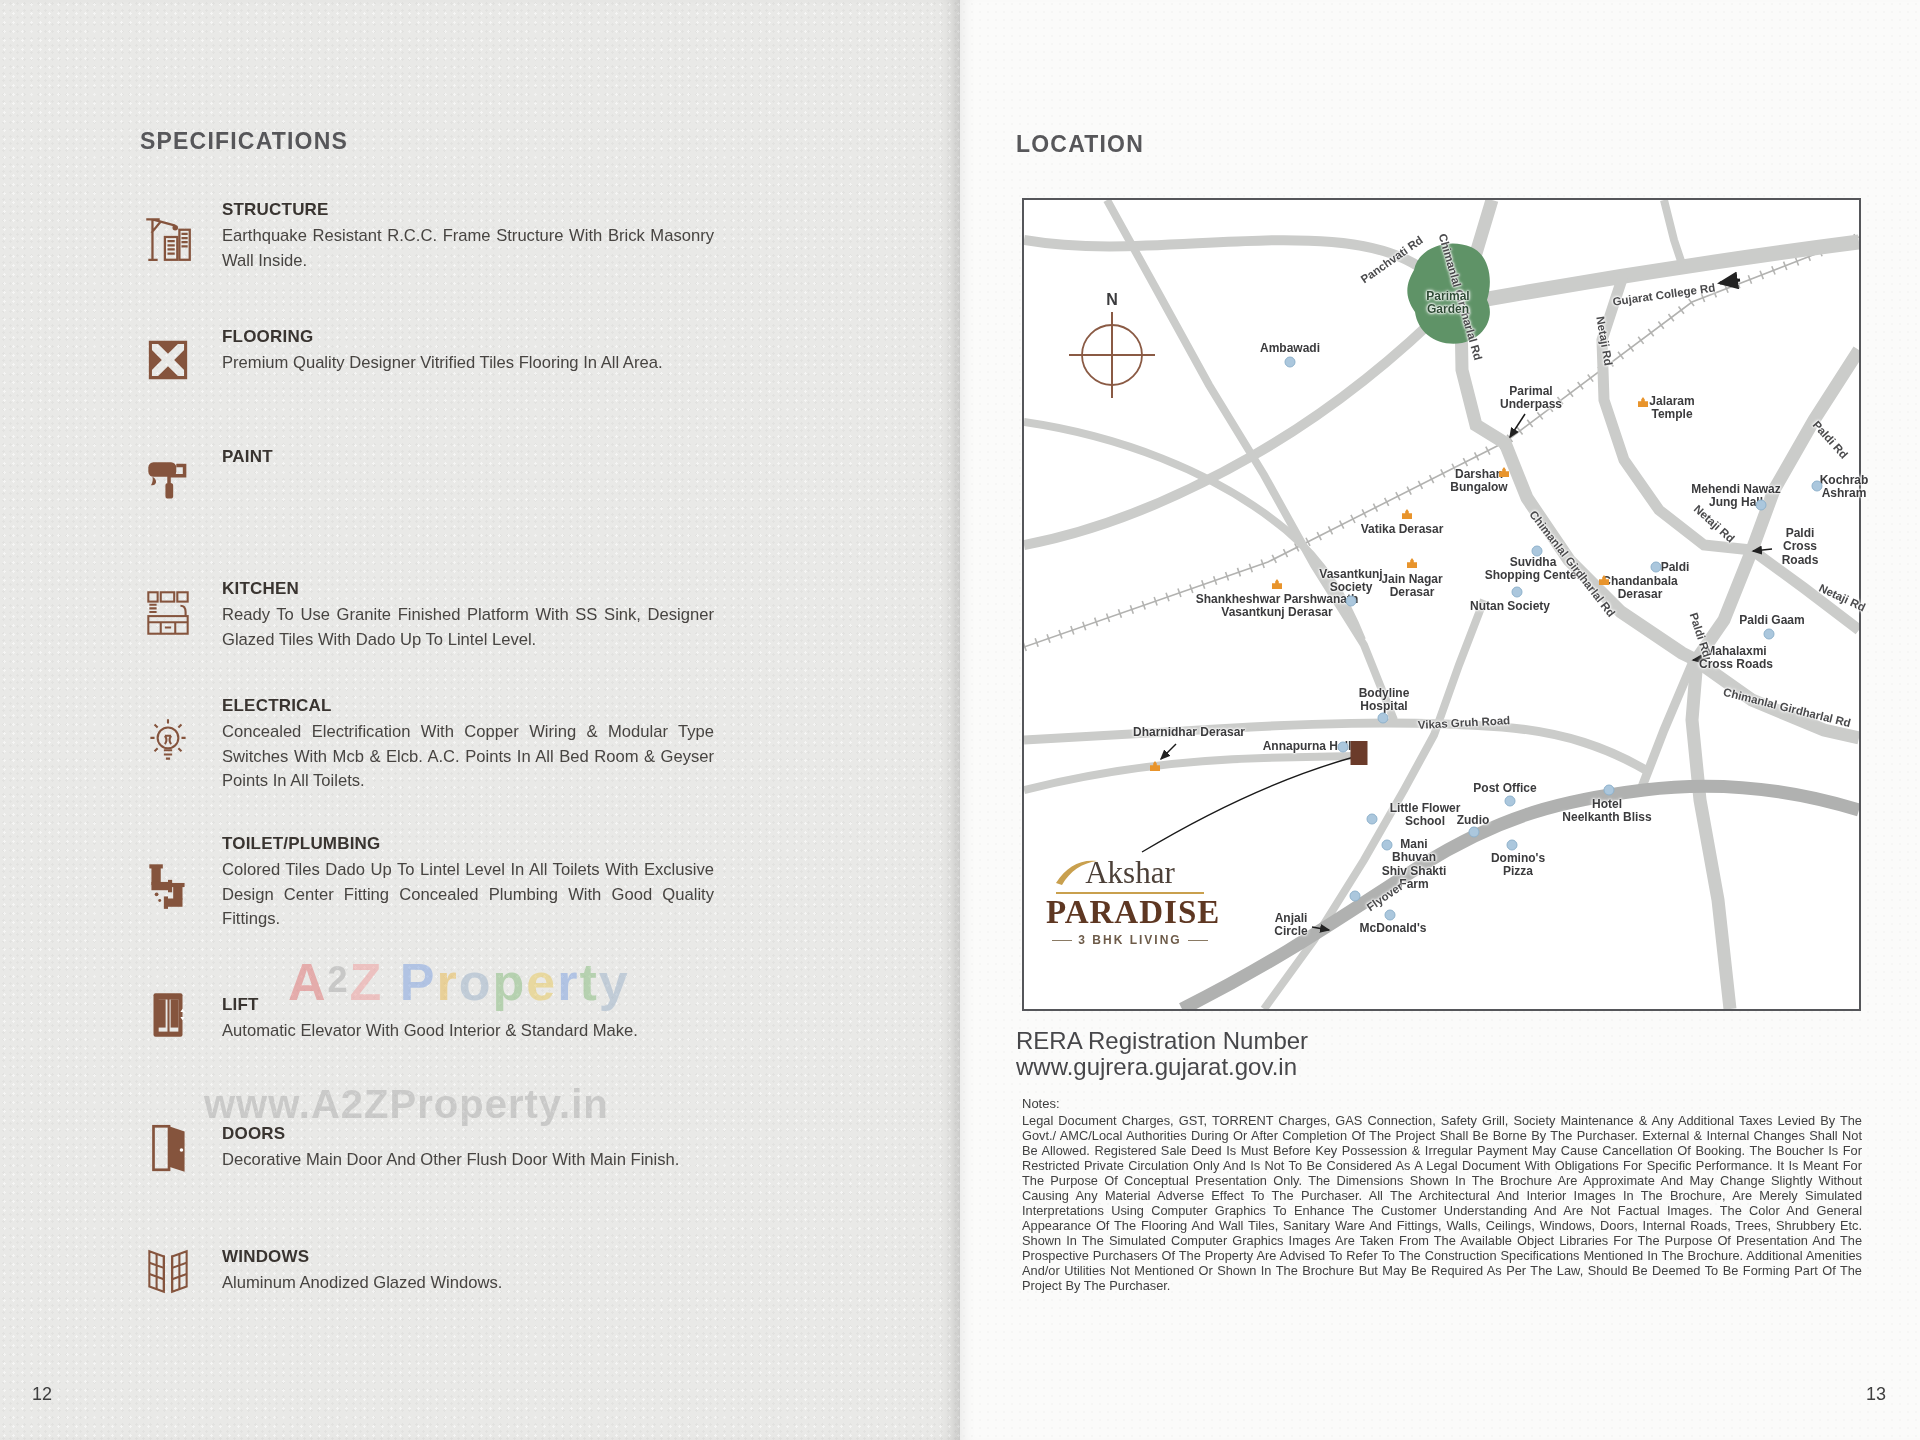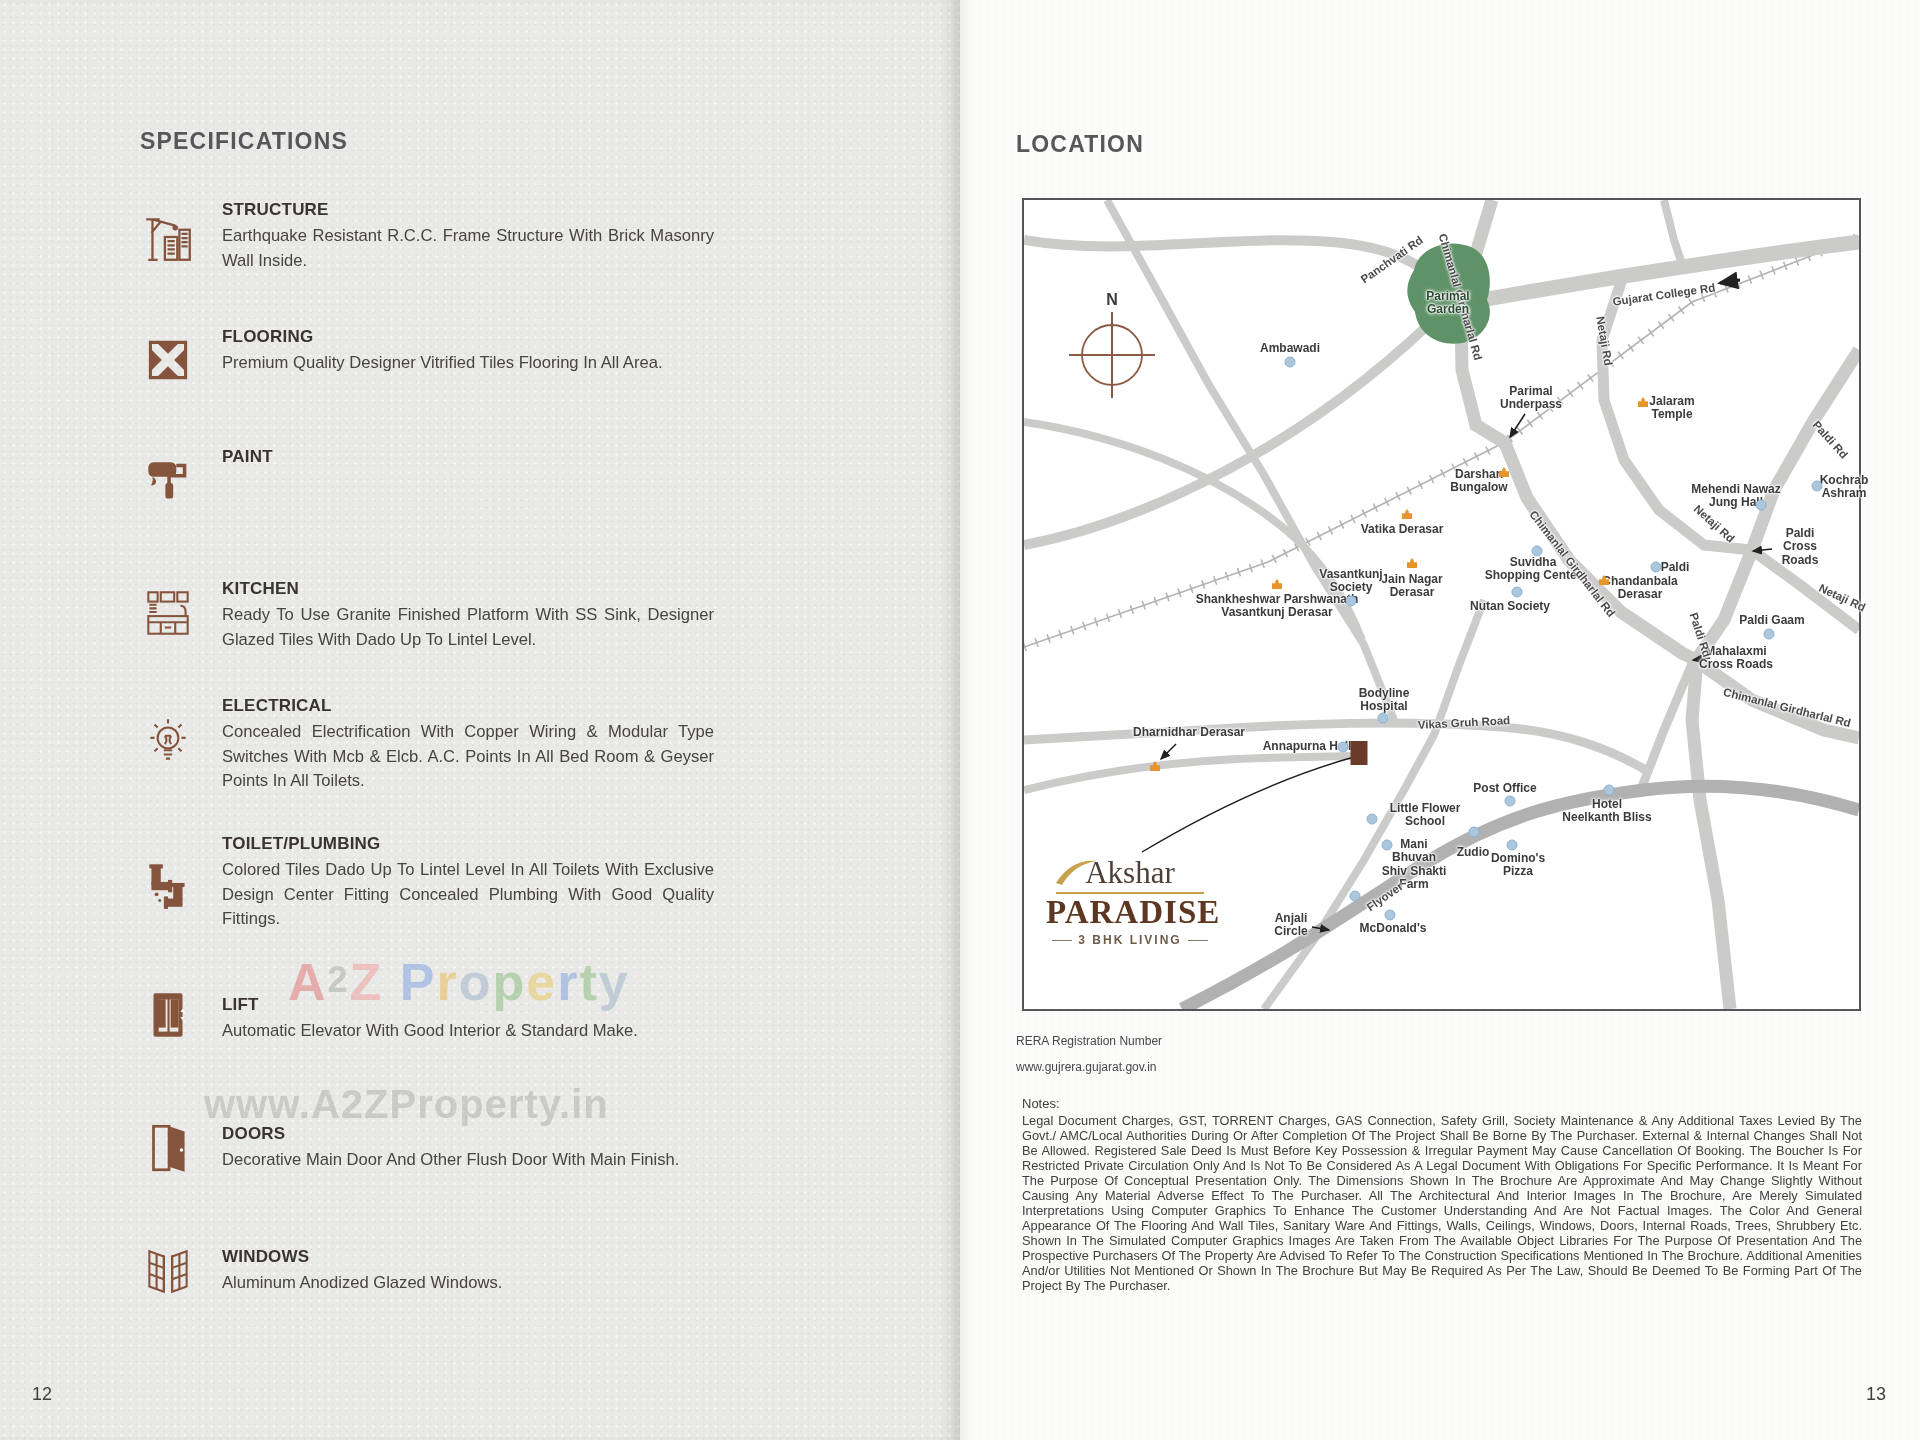--- a/index.html
+++ b/index.html
@@ -36,21 +36,21 @@
   .site{position:absolute;background:#6b3b2a;transform:translate(-50%,-50%)}
   
   .logo{position:absolute;left:22px;top:655px;width:168px;text-align:center}
   .logo-brand{font-family:"Liberation Serif",serif;font-size:31px;color:#4c4038;position:relative}
   .logo-rule{height:2px;background:#c9a04e;margin:1px 10px 2px}
   .logo-name{font-family:"Liberation Serif",serif;font-size:33px;font-weight:bold;color:#5e3722;letter-spacing:1px;line-height:1}
   .logo-tag{font-size:12px;letter-spacing:2px;color:#6d5b49;margin-top:4px;display:flex;align-items:center;justify-content:center;gap:6px;font-weight:bold}
   .logo-tag::before,.logo-tag::after{content:"";display:block;width:20px;border-top:1.5px solid #8a7a64}
   .swoosh{position:absolute;left:8px;top:2px;pointer-events:none}
   
-  .rera{position:absolute;left:1016px;top:1028px;font-size:12px;color:#47474a;line-height:26px}
+  .rera{position:absolute;left:1016px;top:1028px;font-size:24px;color:#47474a;line-height:26px}
   .notes-label{position:absolute;left:1022px;top:1096px;font-size:13px;color:#3d3d3d}
   .notes{position:absolute;left:1022px;top:1113px;width:840px;font-size:12.8px;line-height:15px;color:#414141;text-align:justify}
 </style>
 </head>
 <body>
 
 <div class="page-left">
 
   <div class="section-title" style="left:140px;top:128px">SPECIFICATIONS</div>
 
@@ -282,21 +282,21 @@
       <div class="map-label" style="left: 360px; top: 500px; transform: translate(-50%, -50%) rotate(0deg);">Bodyline
 Hospital</div>
       <div class="map-label road" style="left: 440px; top: 523px; transform: translate(-50%, -50%) rotate(-3deg);">Vikas Gruh Road</div>
       <div class="map-label" style="left: 165px; top: 533px; transform: translate(-50%, -50%) rotate(0deg);">Dharnidhar Derasar</div>
       <div class="map-label" style="left: 283px; top: 547px; transform: translate(-50%, -50%) rotate(0deg);">Annapurna Hall</div>
       <div class="map-label" style="left: 481px; top: 589px; transform: translate(-50%, -50%) rotate(0deg);">Post Office</div>
       <div class="map-label" style="left: 583px; top: 611px; transform: translate(-50%, -50%) rotate(0deg);">Hotel
 Neelkanth Bliss</div>
       <div class="map-label" style="left: 385px; top: 615px; transform: translate(-50%, -50%) rotate(0deg); margin-left: 16px;">Little Flower
 School</div>
-      <div class="map-label" style="left: 449px; top: 621px; transform: translate(-50%, -50%) rotate(0deg); margin-top: 32px;">Zudio</div>
+      <div class="map-label" style="left: 449px; top: 621px; transform: translate(-50%, -50%) rotate(0deg);">Zudio</div>
       <div class="map-label" style="left: 390px; top: 651px; transform: translate(-50%, -50%) rotate(0deg);">Mani
 Bhuvan</div>
       <div class="map-label" style="left: 494px; top: 665px; transform: translate(-50%, -50%) rotate(0deg);">Domino's
 Pizza</div>
       <div class="map-label" style="left: 342px; top: 678px; transform: translate(-50%, -50%) rotate(0deg); margin-left: 48px;">Shiv Shakti
 Farm</div>
       <div class="map-label road" style="left: 361px; top: 697px; transform: translate(-50%, -50%) rotate(-35deg);">Flyover</div>
       <div class="map-label" style="left: 267px; top: 725px; transform: translate(-50%, -50%) rotate(0deg);">Anjali
 Circle</div>
       <div class="map-label" style="left: 369px; top: 729px; transform: translate(-50%, -50%) rotate(0deg);">McDonald's</div>

